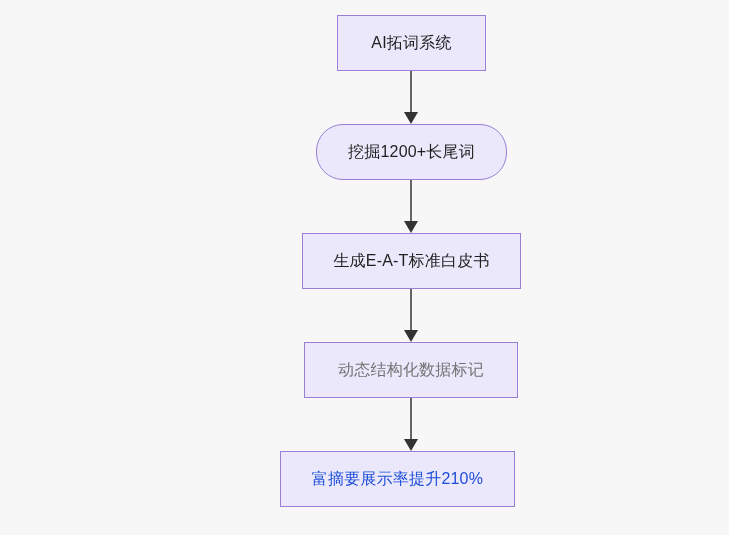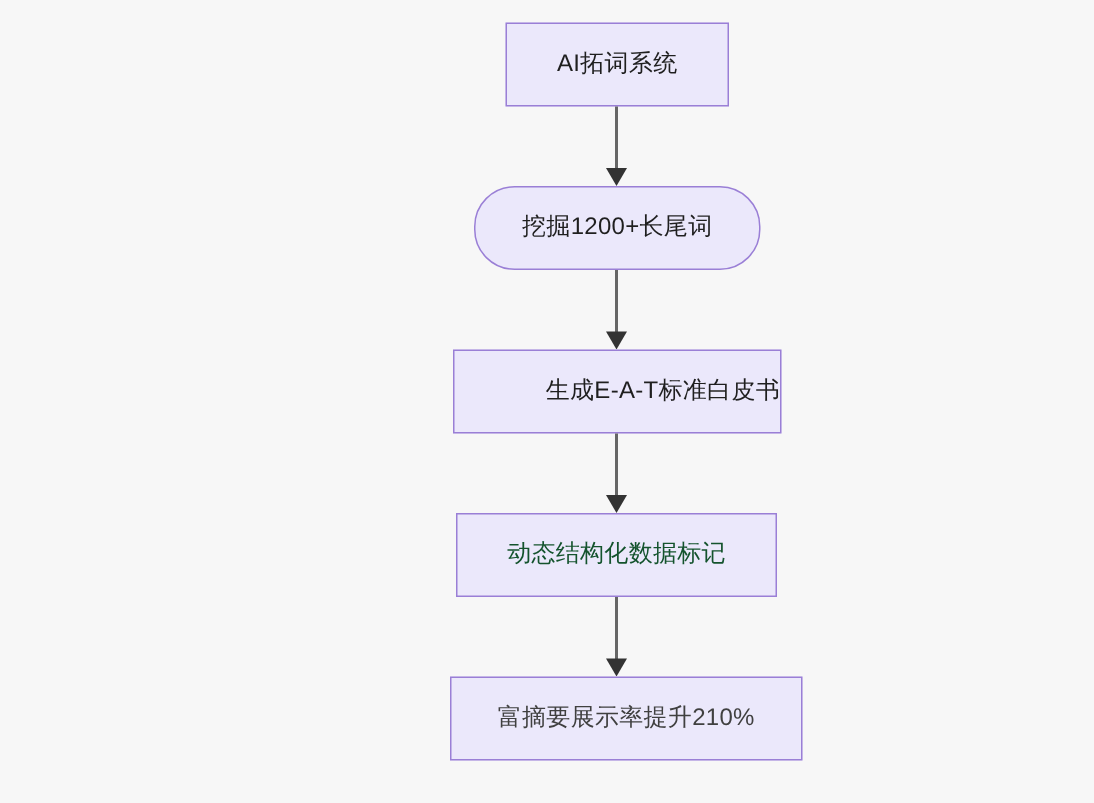--- a/index.html
+++ b/index.html
@@ -65,39 +65,39 @@
     <span class="node-label">挖掘1200+长尾词</span>
   </div>
 
   <div class="connector" id="e2" style="left: 358px; top: 180px; height: 53px;">
     <svg width="26" viewBox="0 0 26 53" preserveAspectRatio="none" height="53">
       <line x1="13" y1="0" x2="13" y2="44" stroke="#666666" stroke-width="2"></line>
       <polygon points="13,53 6,41 20,41" fill="#333333"></polygon>
     </svg>
   </div>
 
-  <div class="node" id="n3" style="left: 262px; top: 233px; width: 219px; height: 56px; background: rgb(235, 232, 251); border-color: rgb(154, 127, 214); color: rgb(31, 31, 31); justify-content: flex-end;">
+  <div class="node" id="n3" style="left: 262px; top: 233px; width: 219px; height: 56px; background: rgb(235, 232, 251); border-color: rgb(154, 127, 214); color: rgb(31, 31, 31);">
     <span class="node-label">生成E-A-T标准白皮书</span>
   </div>
 
   <div class="connector" id="e3" style="left: 358px; top: 289px; height: 53px;">
     <svg width="26" viewBox="0 0 26 53" preserveAspectRatio="none" height="53">
       <line x1="13" y1="0" x2="13" y2="44" stroke="#666666" stroke-width="2"></line>
       <polygon points="13,53 6,41 20,41" fill="#333333"></polygon>
     </svg>
   </div>
 
-  <div class="node" id="n4" style="left: 264px; top: 342px; width: 214px; height: 56px; background: rgb(235, 232, 251); border-color: rgb(154, 127, 214); color: #14532d;">
+  <div class="node" id="n4" style="left: 264px; top: 342px; width: 214px; height: 56px; background: rgb(235, 232, 251); border-color: rgb(154, 127, 214); color: #737373;">
     <span class="node-label">动态结构化数据标记</span>
   </div>
 
   <div class="connector" id="e4" style="left: 358px; top: 398px; height: 53px;">
     <svg width="26" viewBox="0 0 26 53" preserveAspectRatio="none" height="53">
       <line x1="13" y1="0" x2="13" y2="44" stroke="#666666" stroke-width="2"></line>
       <polygon points="13,53 6,41 20,41" fill="#333333"></polygon>
     </svg>
   </div>
 
-  <div class="node" id="n5" style="left: 260px; top: 451px; width: 235px; height: 56px; background: rgb(235, 232, 251); border-color: rgb(154, 127, 214); color: #404040;">
+  <div class="node" id="n5" style="left: 240px; top: 451px; width: 235px; height: 56px; background: rgb(235, 232, 251); border-color: rgb(154, 127, 214); color: #1d4ed8;">
     <span class="node-label">富摘要展示率提升210%</span>
   </div>
 
 </div>
 
 </body></html>

